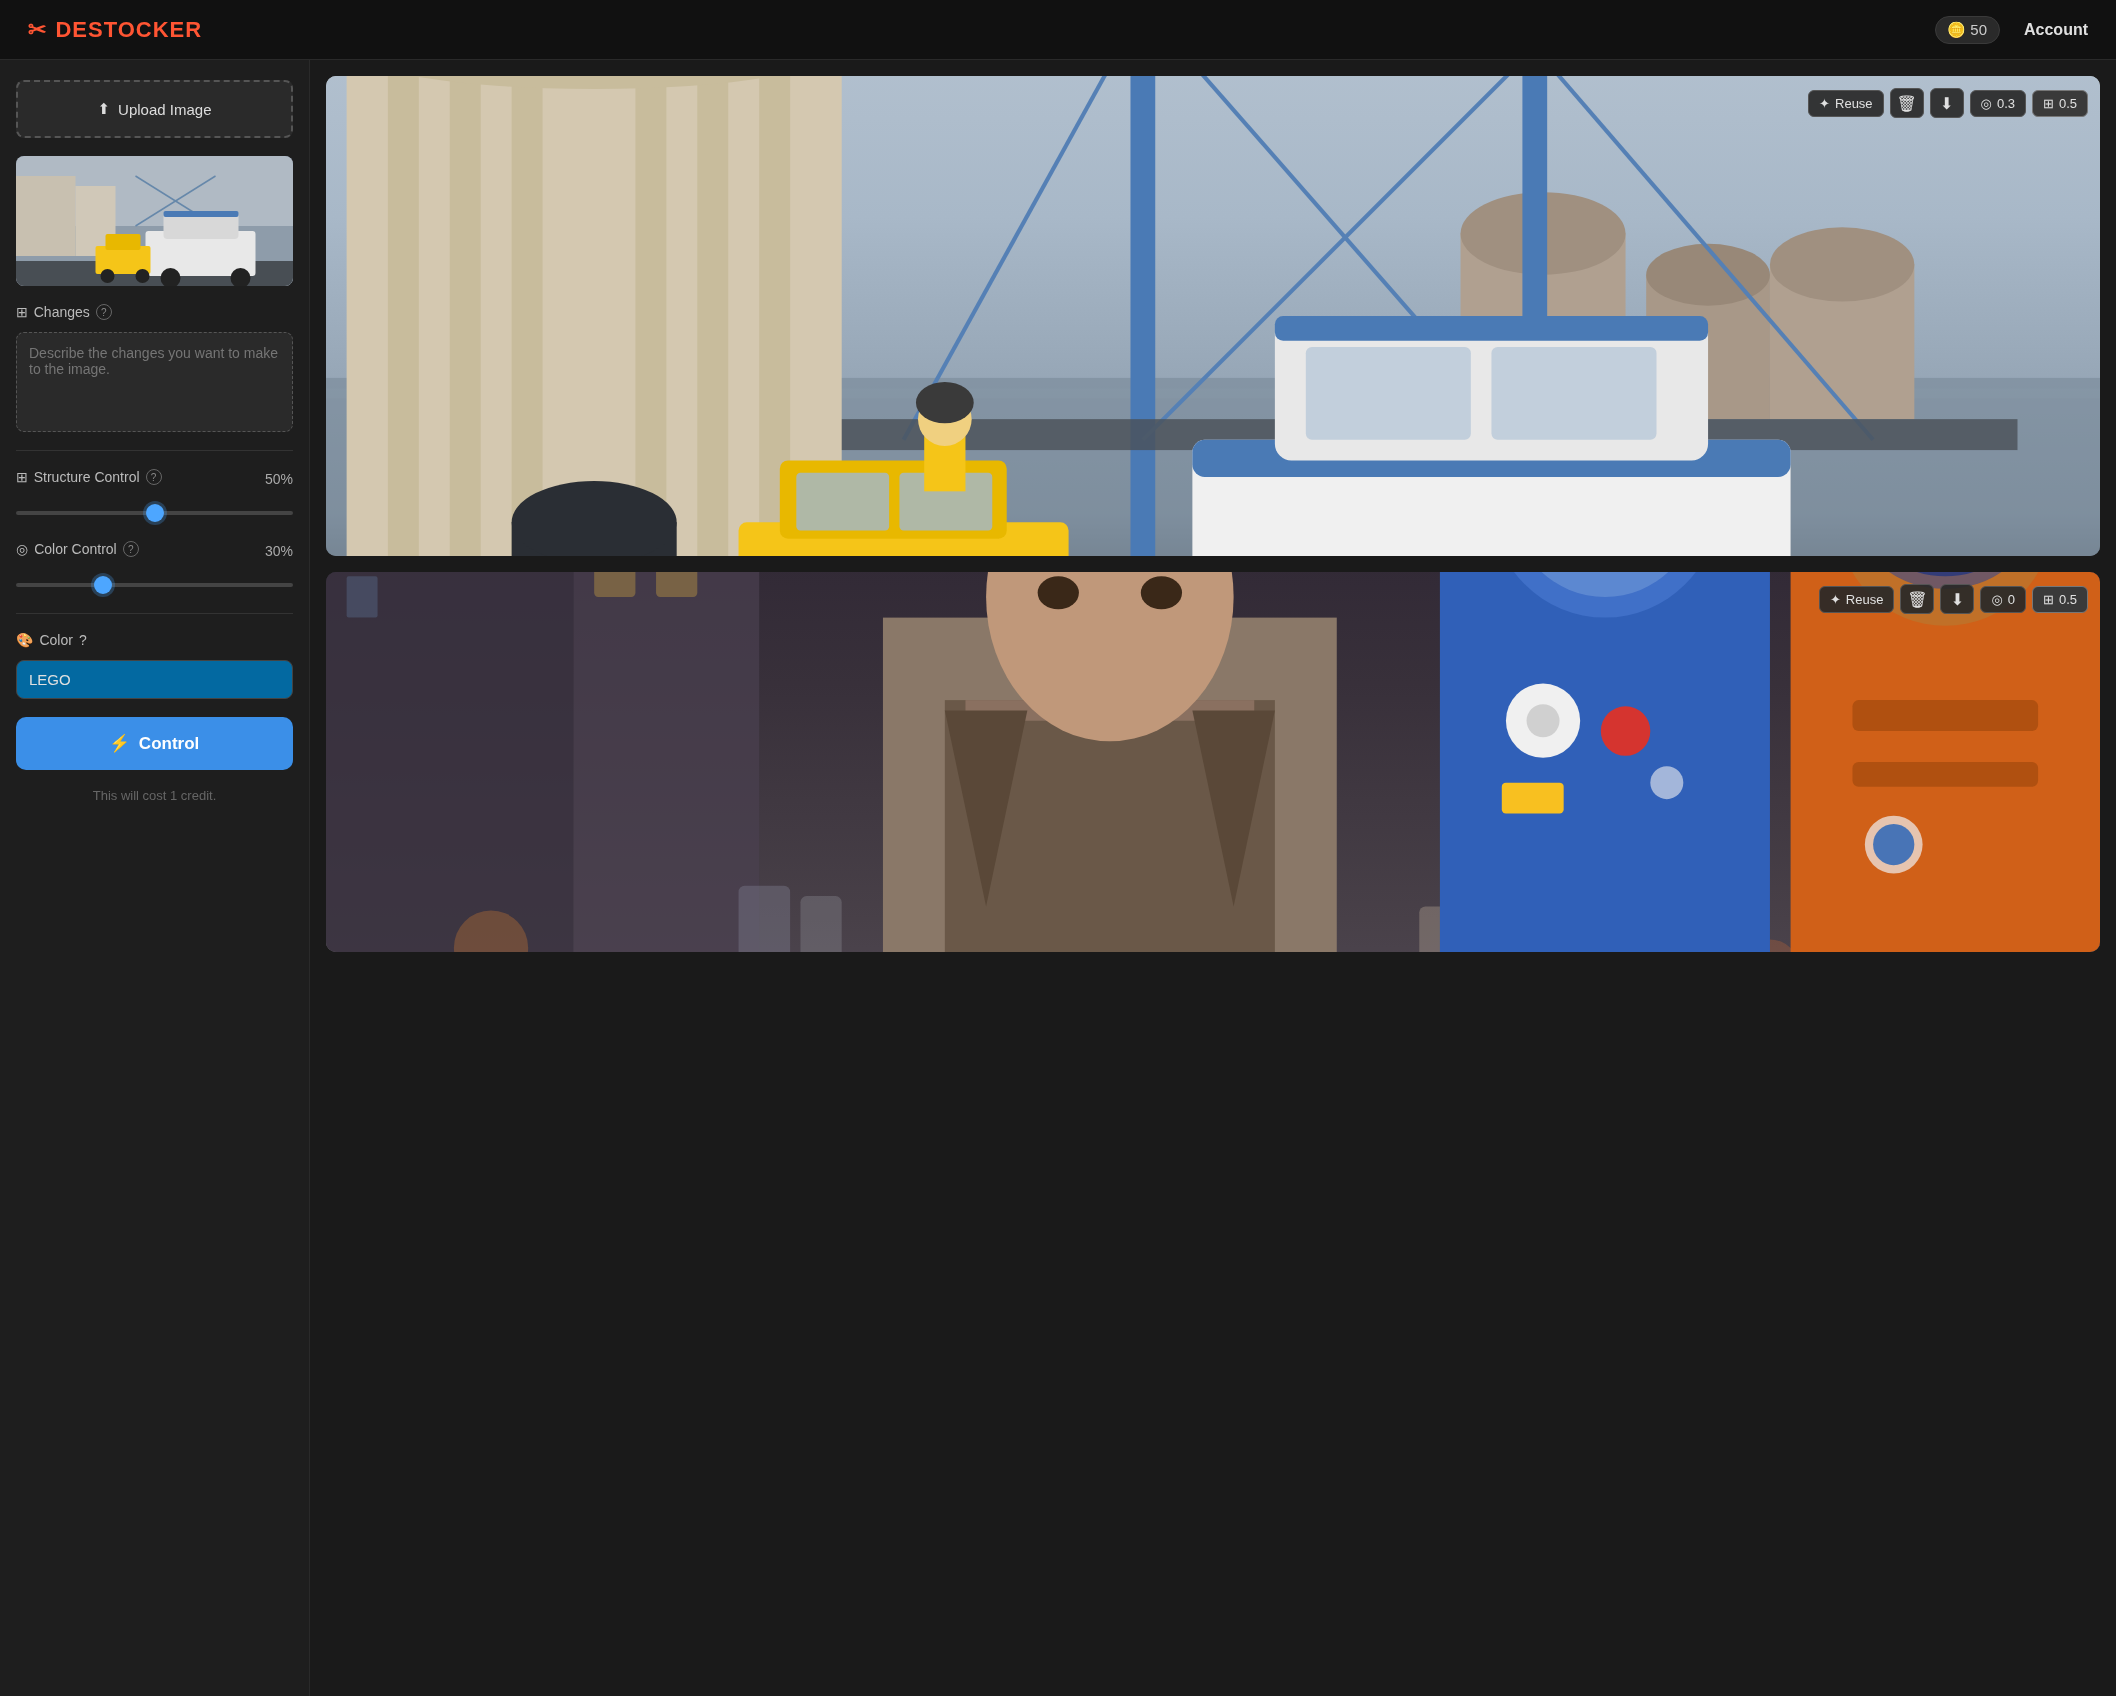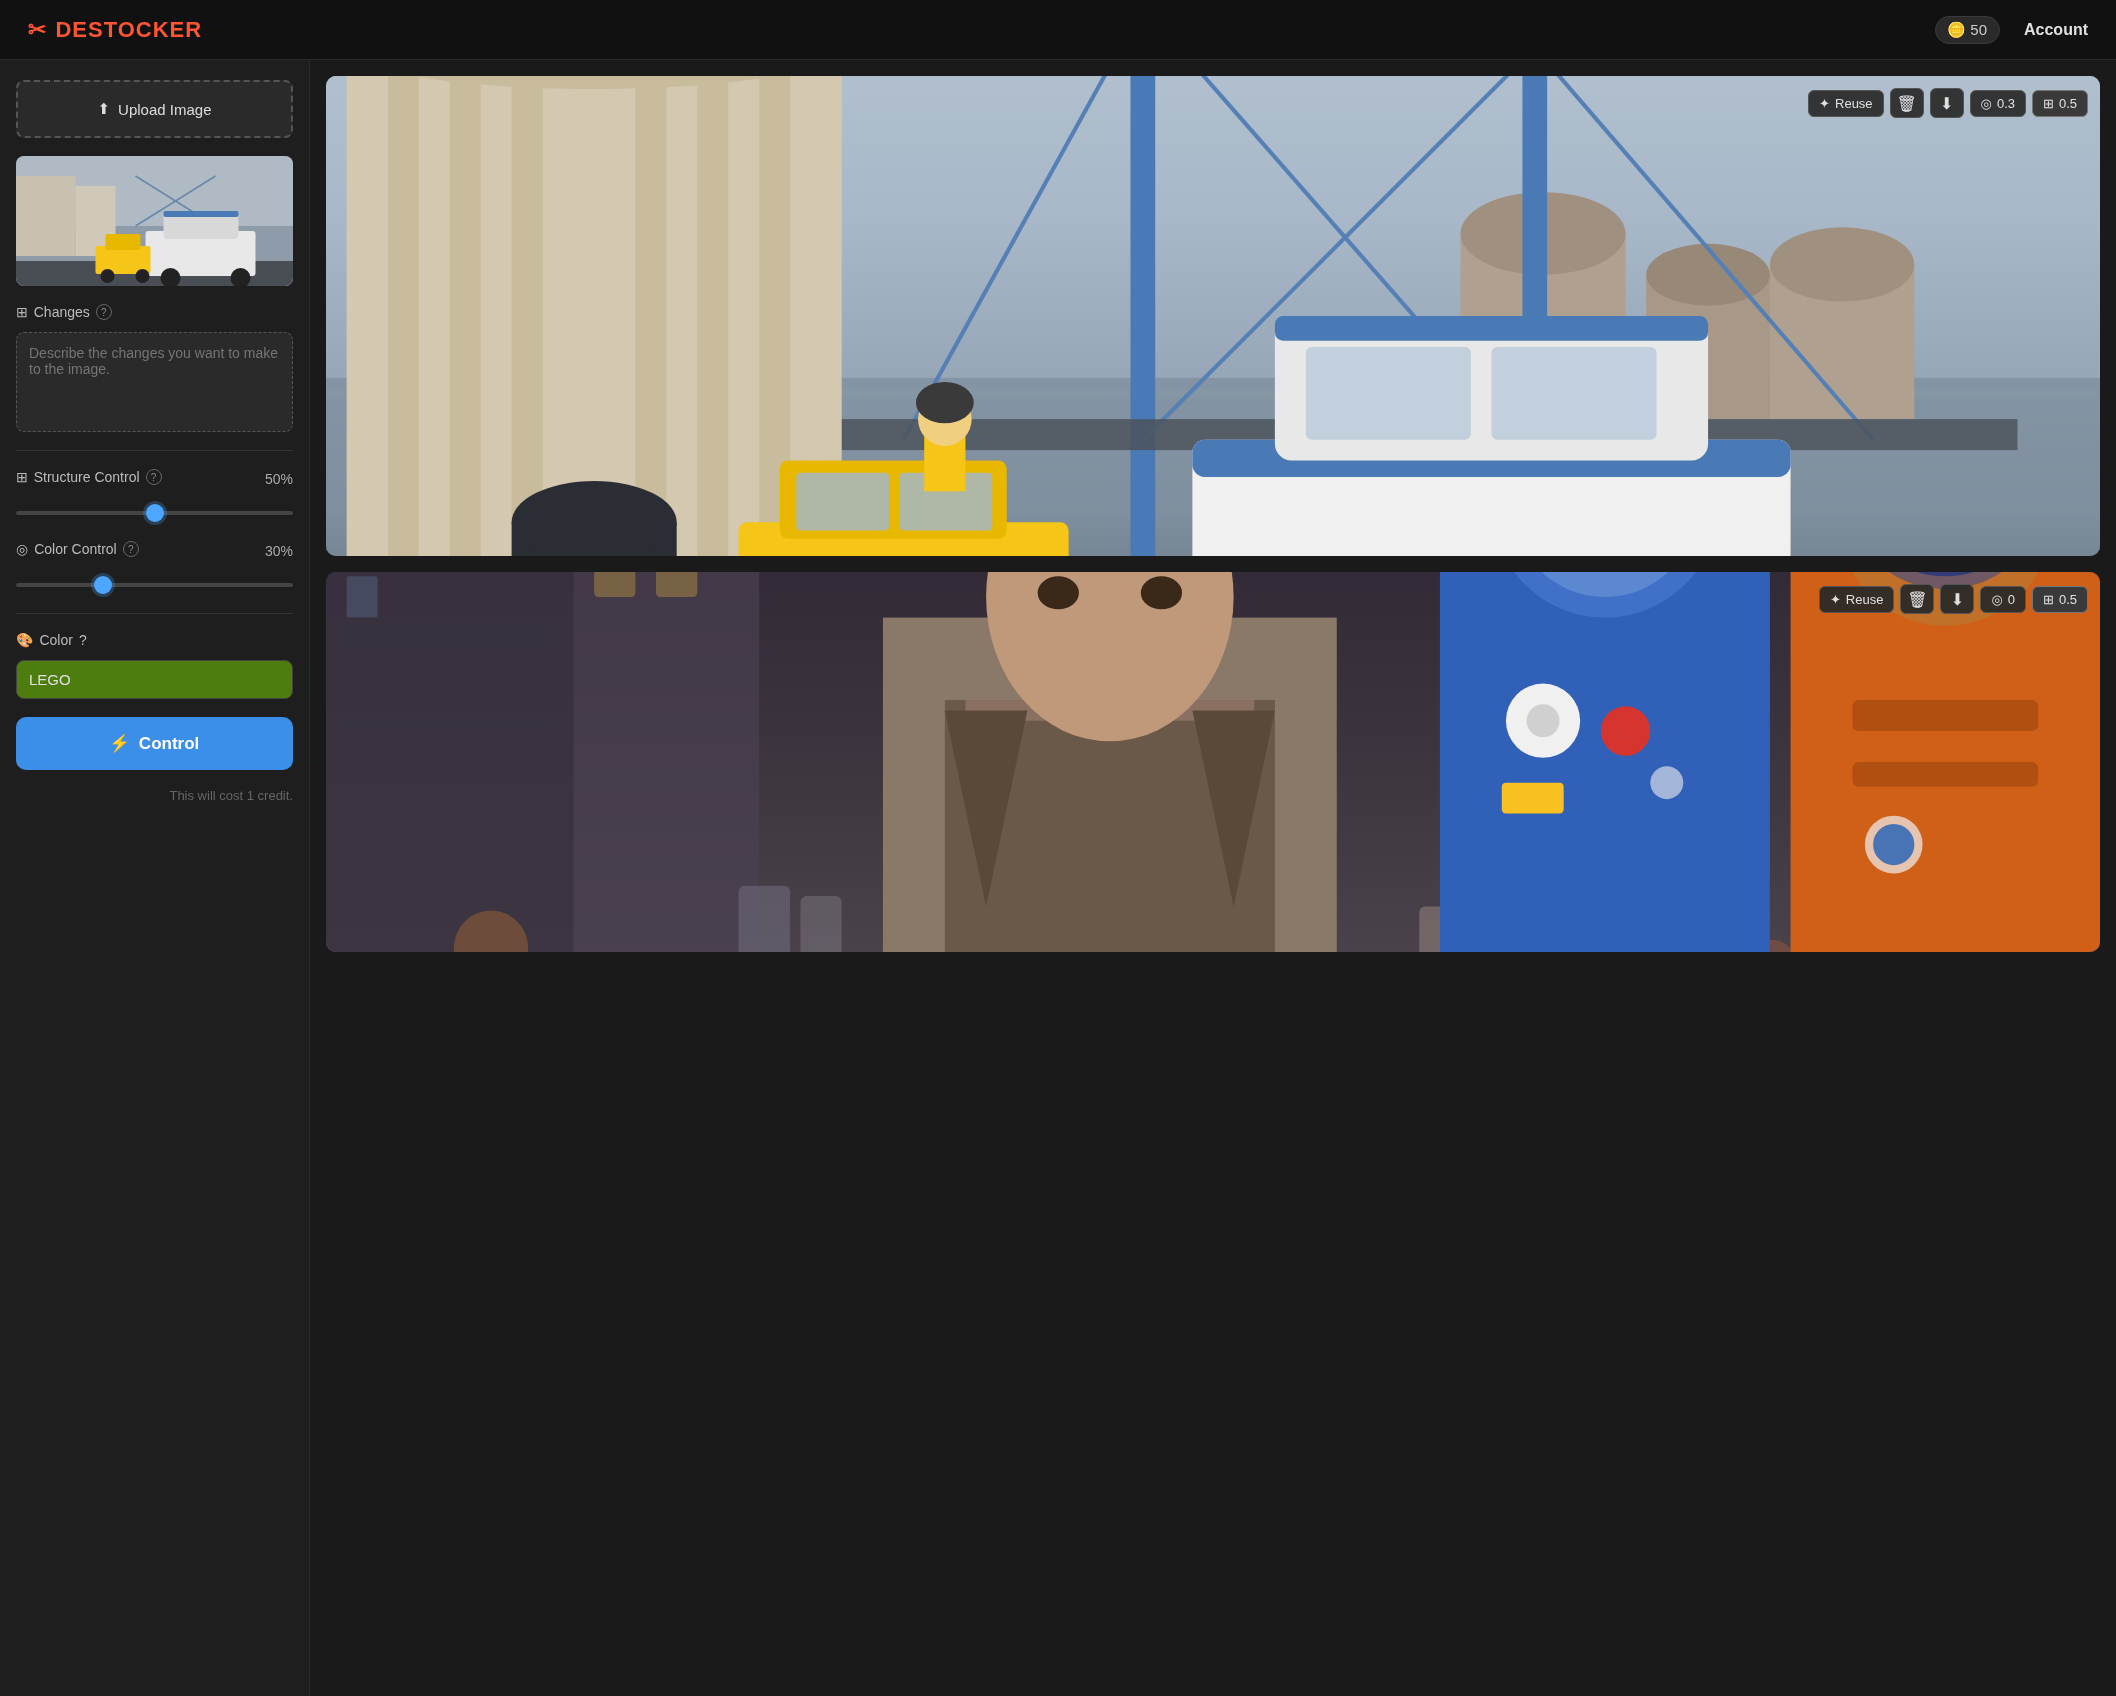--- a/index.html
+++ b/index.html
@@ -152,21 +152,21 @@
     .style-label {
       display: flex;
       align-items: center;
       gap: 6px;
       font-size: 14px;
       color: #bbb;
       margin-bottom: 4px;
     }
     .style-input {
       width: 100%;
-      background: #4d7c0f;
+      background: #0369a1;
       border: 1px solid #444;
       border-radius: 8px;
       color: #e0e0e0;
       font-size: 15px;
       padding: 10px 12px;
       font-family: inherit;
     }
 
     .generate-btn {
       width: 100%;
@@ -179,21 +179,21 @@
       font-weight: 600;
       cursor: pointer;
       display: flex;
       align-items: center;
       justify-content: center;
       gap: 8px;
       transition: background 0.2s;
     }
 
     .cost-text {
-      text-align: right;
+      text-align: center;
       font-size: 13px;
       color: #666;
     }
 
     
     .content {
       flex: 1;
       overflow-y: auto;
       padding: 16px;
       display: flex;

